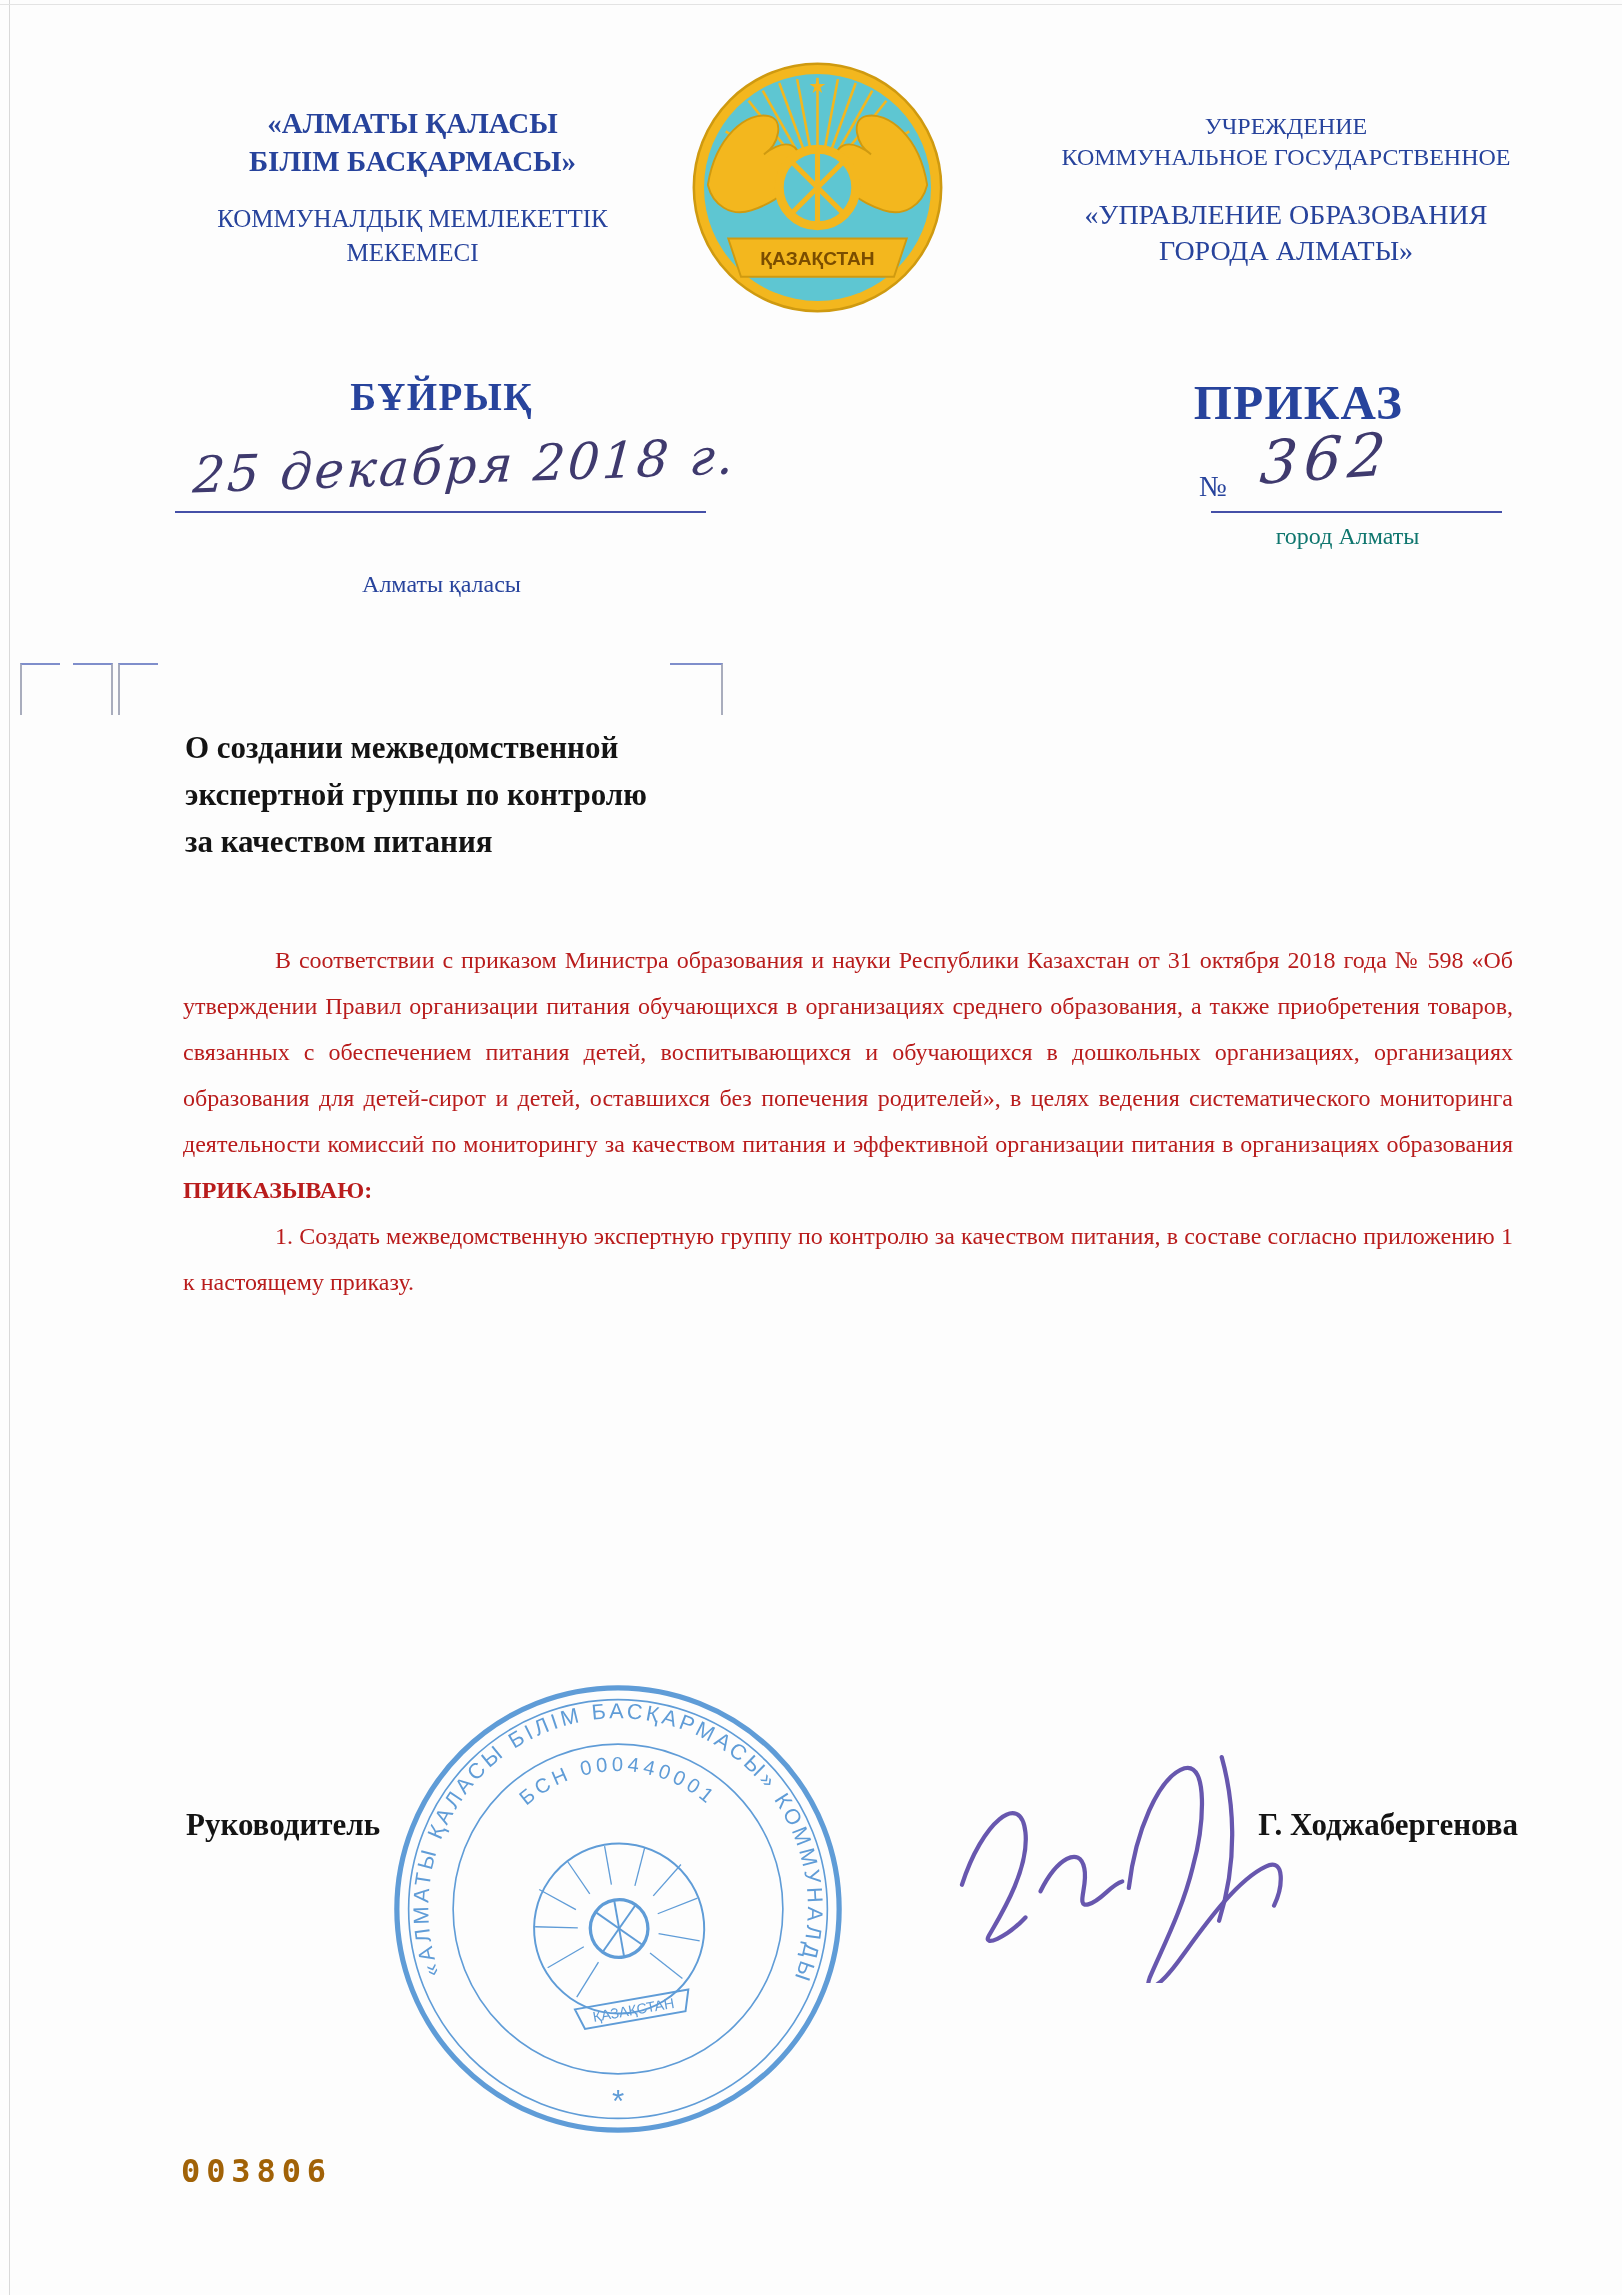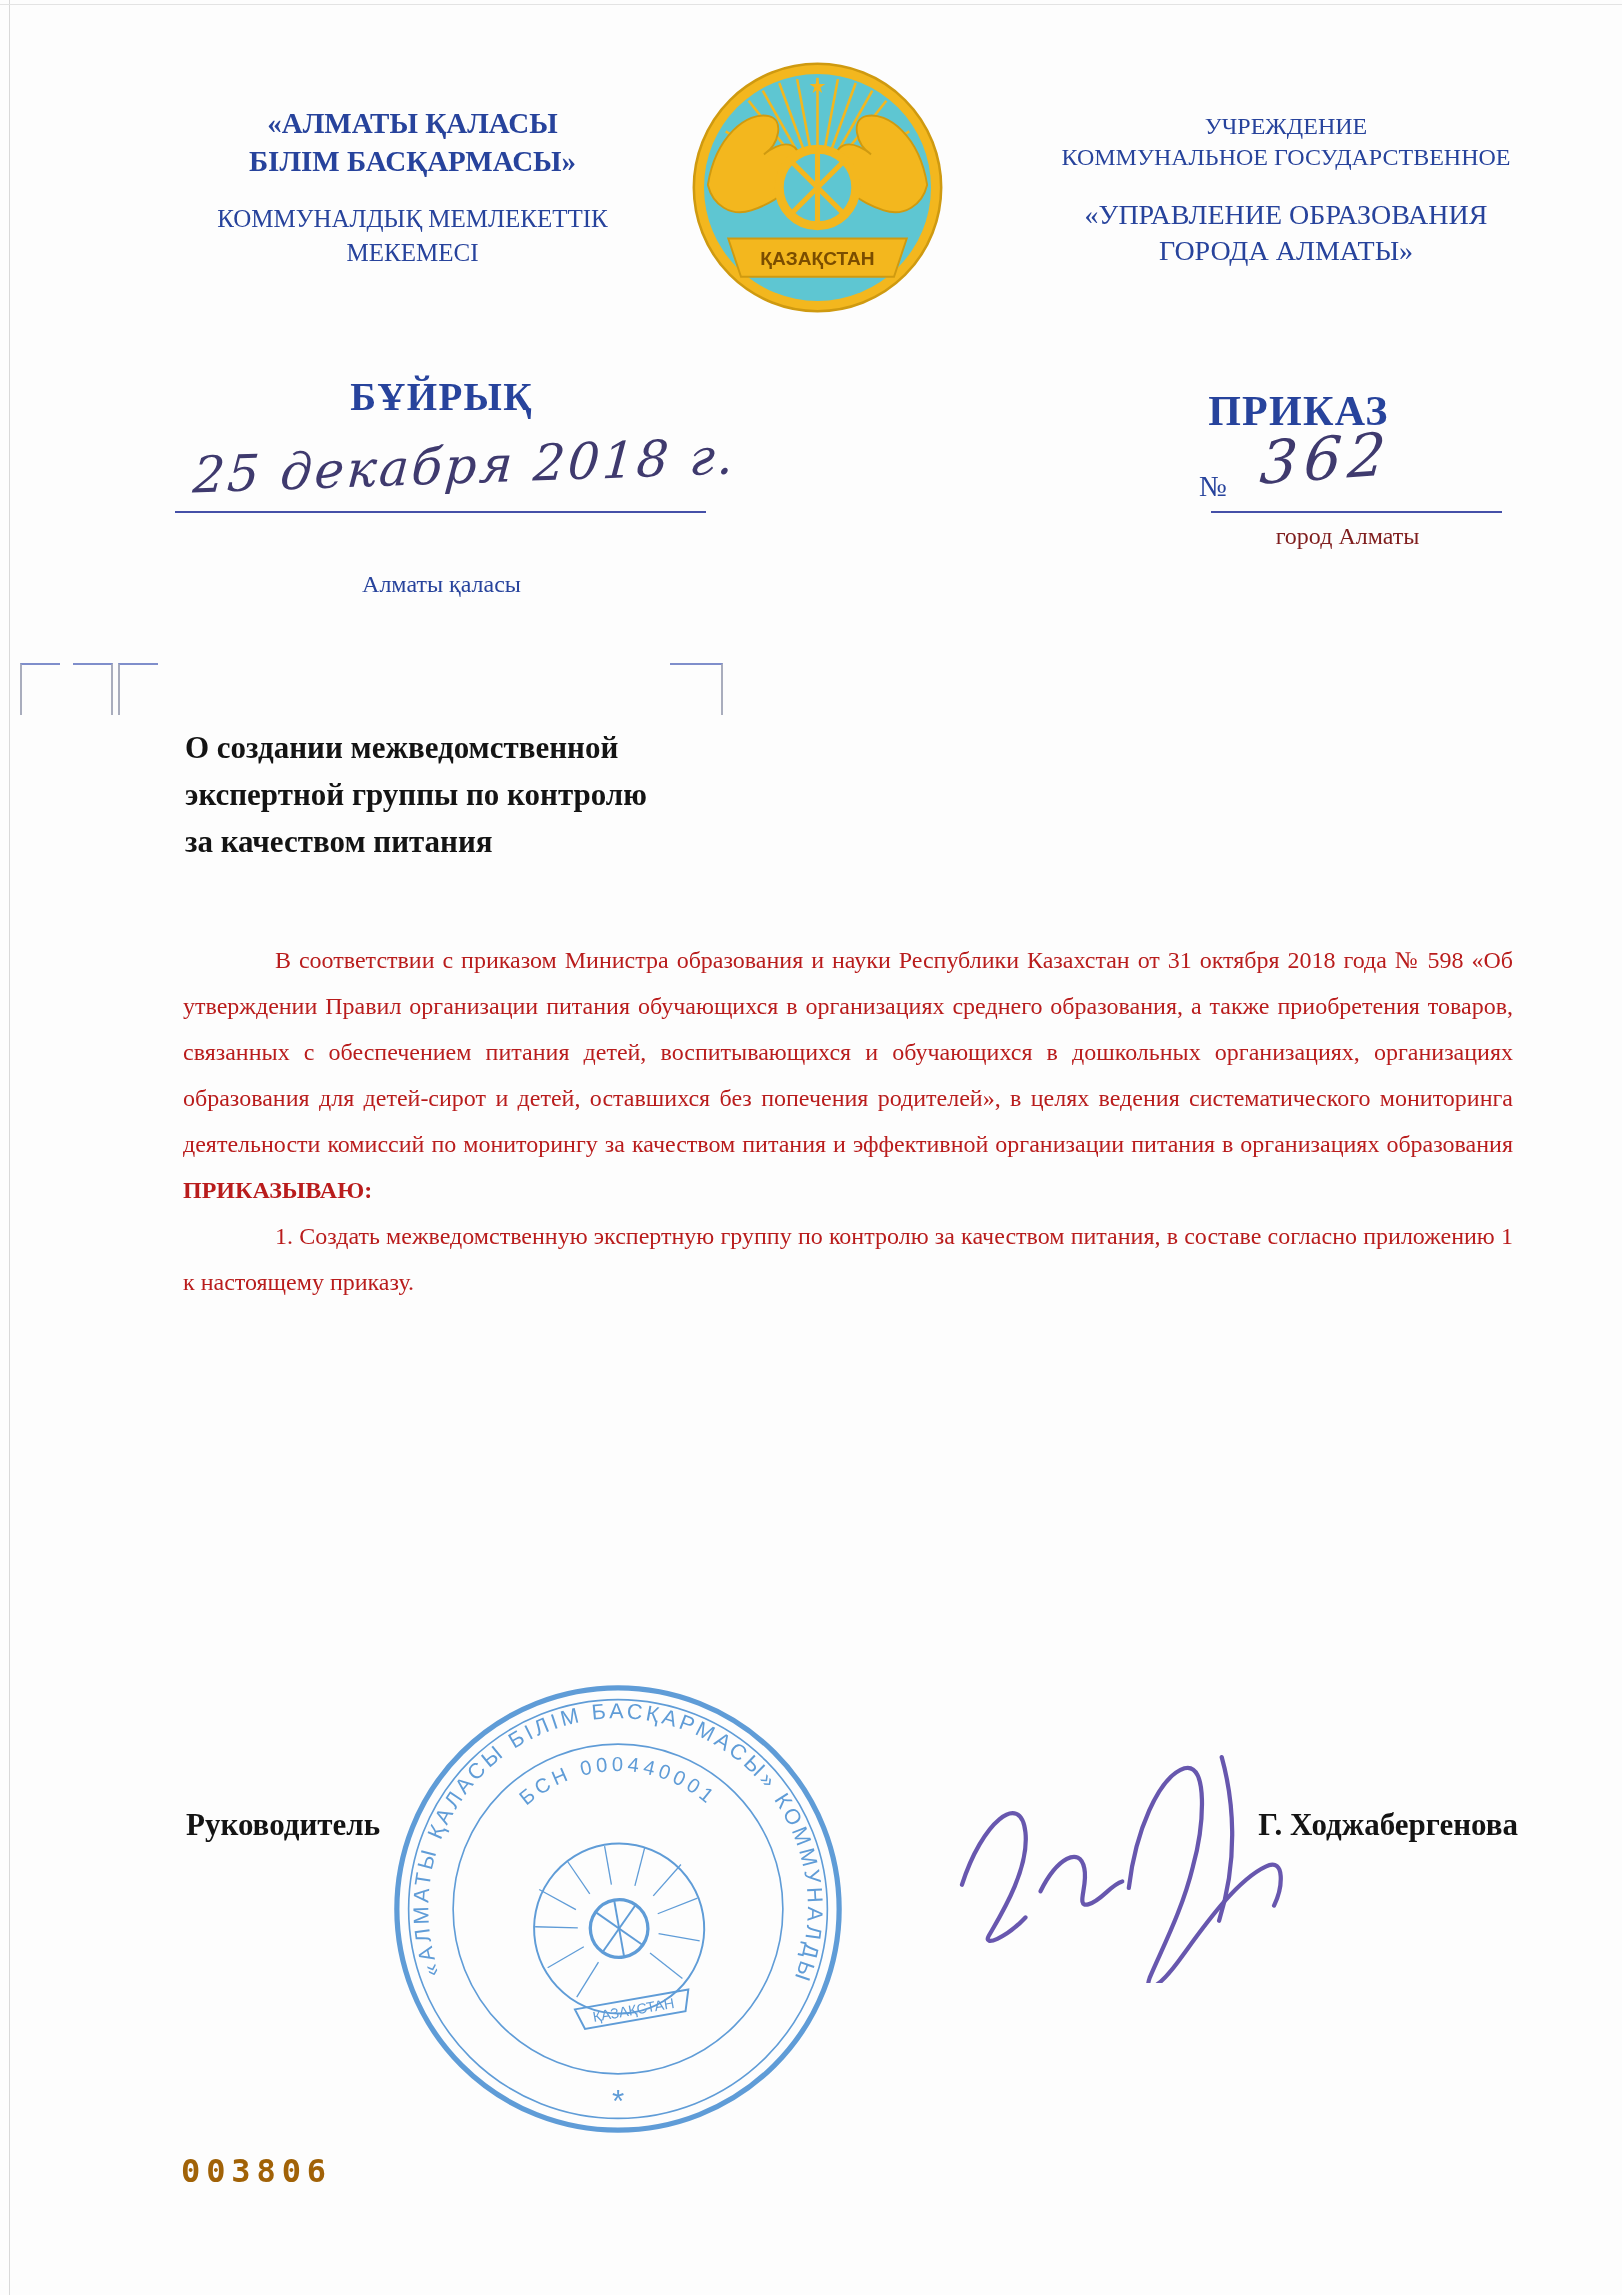--- a/index.html
+++ b/index.html
@@ -18,33 +18,33 @@
   .org-left .small{font-size:25px;line-height:1.35;margin-top:22px;}
   .org-right{position:absolute;left:1021px;top:111px;width:530px;text-align:center;color:#27439c;}
   .org-right .small{font-size:24px;line-height:1.3;}
   .org-right .big{font-size:28px;font-weight:normal;line-height:1.3;margin-top:23.6px;}
   .emblem{position:absolute;left:690px;top:60px;width:255px;height:255px;}
 
   
   .order-kk{position:absolute;left:183px;top:374px;width:517px;text-align:center;
             font-size:39px;font-weight:bold;color:#27439c;letter-spacing:1.3px;}
   .order-ru{position:absolute;left:1086px;top:374px;width:425px;text-align:center;
-            font-size:42px;font-weight:bold;color:#27439c;letter-spacing:1.3px;margin-top:13px;}
+            font-size:49px;font-weight:bold;color:#27439c;letter-spacing:1.3px;}
   .handwriting{font-family:"DejaVu Serif",serif;font-style:italic;color:#3f3a6e;}
   .hw-date{position:absolute;left:193px;top:437px;width:537px;font-size:50px;
            transform:rotate(-2deg) skewX(-6deg);letter-spacing:2.6px;white-space:nowrap;}
   .rule-left{position:absolute;left:175px;top:511px;width:531px;height:2px;background:#4550a8;}
   .place-kk{position:absolute;left:183px;top:523px;width:517px;text-align:center;
             font-size:24px;color:#27439c;margin-top:48px;}
   .num-sign{position:absolute;left:1199px;top:470px;font-size:29px;color:#27439c;}
   .hw-number{position:absolute;left:1260px;top:424px;font-size:59px;
              transform:rotate(-4deg) skewX(-8deg);letter-spacing:6.5px;}
   .rule-right{position:absolute;left:1211px;top:511px;width:291px;height:2px;background:#4550a8;}
   .place-ru{position:absolute;left:1184px;top:523px;width:327px;text-align:center;
-            font-size:24px;color:#7f1d1d;}
+            font-size:24px;color:#0f766e;}
 
   
   .cmark{position:absolute;width:38px;height:50px;}
   .cmark.tl{border-top:2px solid #7f8ecb;border-left:2px solid #a9adbd;}
   .cmark.tr{border-top:2px solid #7f8ecb;border-right:2px solid #a9adbd;}
   .m1{left:19.6px;top:663px;}
   .m2{left:73px;top:663px;}
   .m3{left:118px;top:663px;}
   .m4{left:670px;top:663px;width:51px;}
 

